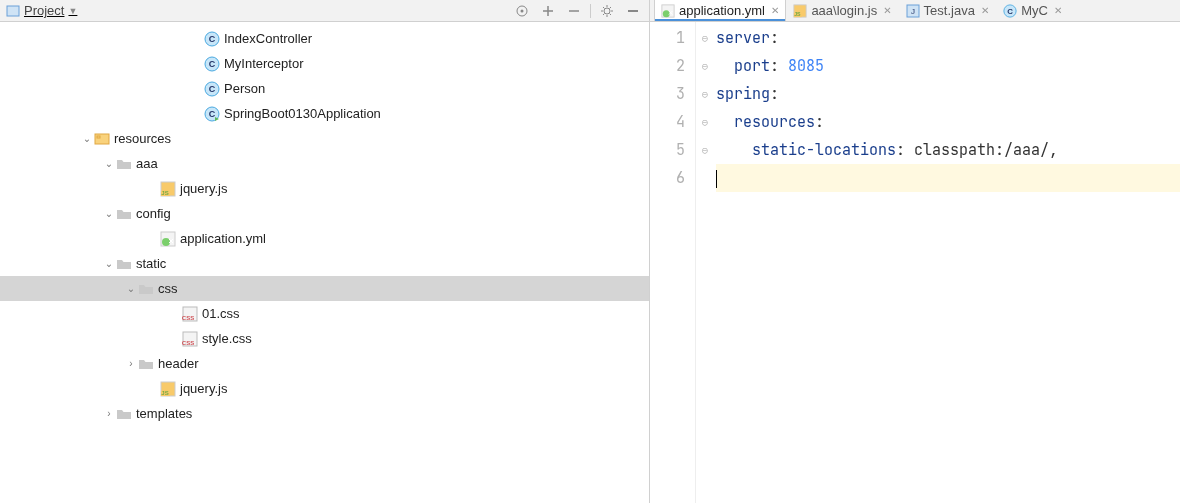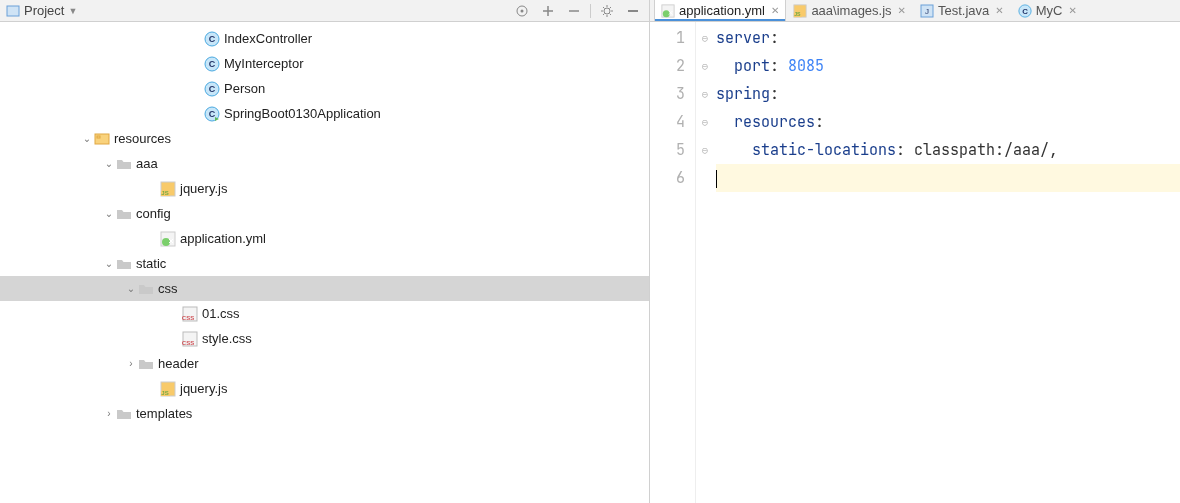--- a/index.html
+++ b/index.html
@@ -22,20 +22,21 @@
     flex-direction: column;
   }
   .project-toolbar {
     height: 22px;
     background: #f2f2f2;
     border-bottom: 1px solid #d0d0d0;
     display: flex;
     align-items: center;
     padding: 0 6px;
     gap: 6px;
+    text-decoration: underline;
   }
   .project-toolbar .title-area {
     display: flex;
     align-items: center;
     gap: 4px;
     font-weight: 500;
     color: #444;
   }
   .project-toolbar .title-area svg { flex-shrink:0; }
   .project-toolbar .spacer { flex: 1; }
@@ -398,21 +399,21 @@
         <span class="close">✕</span>
       </div>
       <div class="tab">
         <span class="tab-icon">
           <svg class="icon-js" width="16" height="16" viewBox="0 0 16 16">
             <rect x="1" y="1" width="14" height="14" fill="#f4f4f4" stroke="#ccc"></rect>
             <rect x="1" y="10" width="9" height="5"></rect>
             <text x="5" y="14" text-anchor="middle">JS</text>
           </svg>
         </span>
-        <span>aaa\images.js</span>
+        <span>aaa\login.js</span>
         <span class="close">✕</span>
       </div>
       <div class="tab">
         <span class="tab-icon">
           <svg width="14" height="14" viewBox="0 0 14 14">
             <rect x="1" y="1" width="12" height="12" fill="#cfe3f5" stroke="#6aa0d8"></rect>
             <text x="7" y="10" text-anchor="middle" font-size="8" fill="#236">J</text>
           </svg>
         </span>
         <span>Test.java</span>

